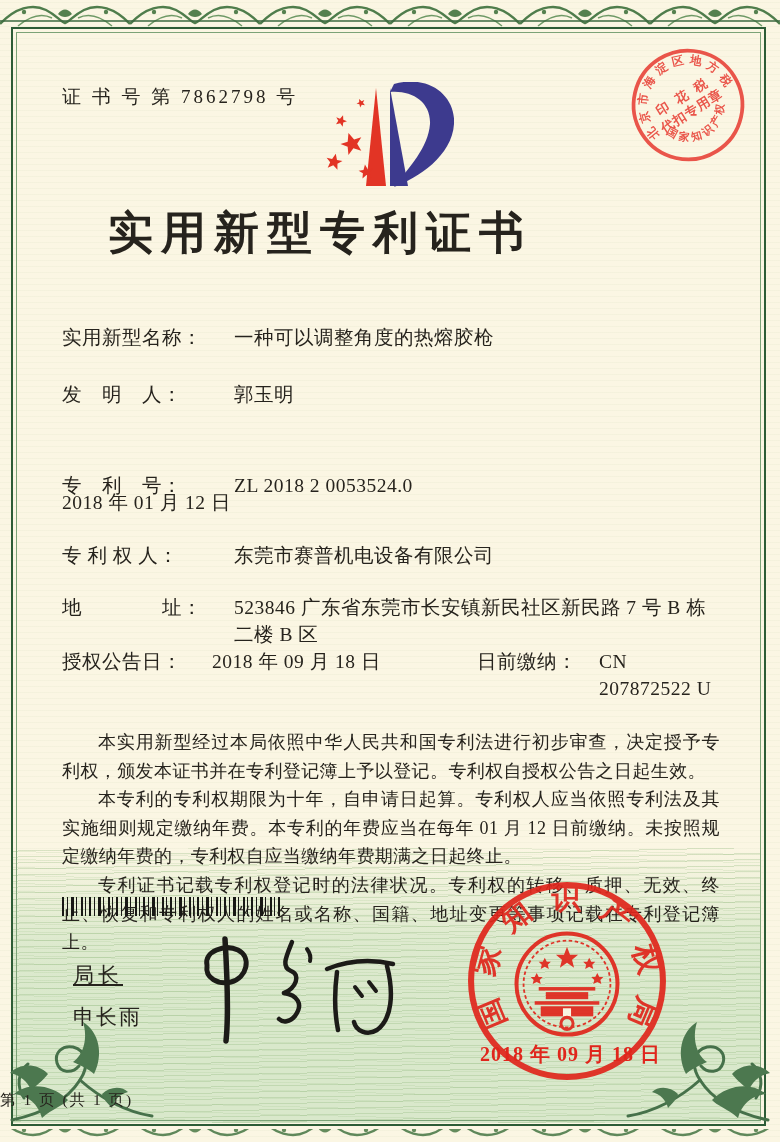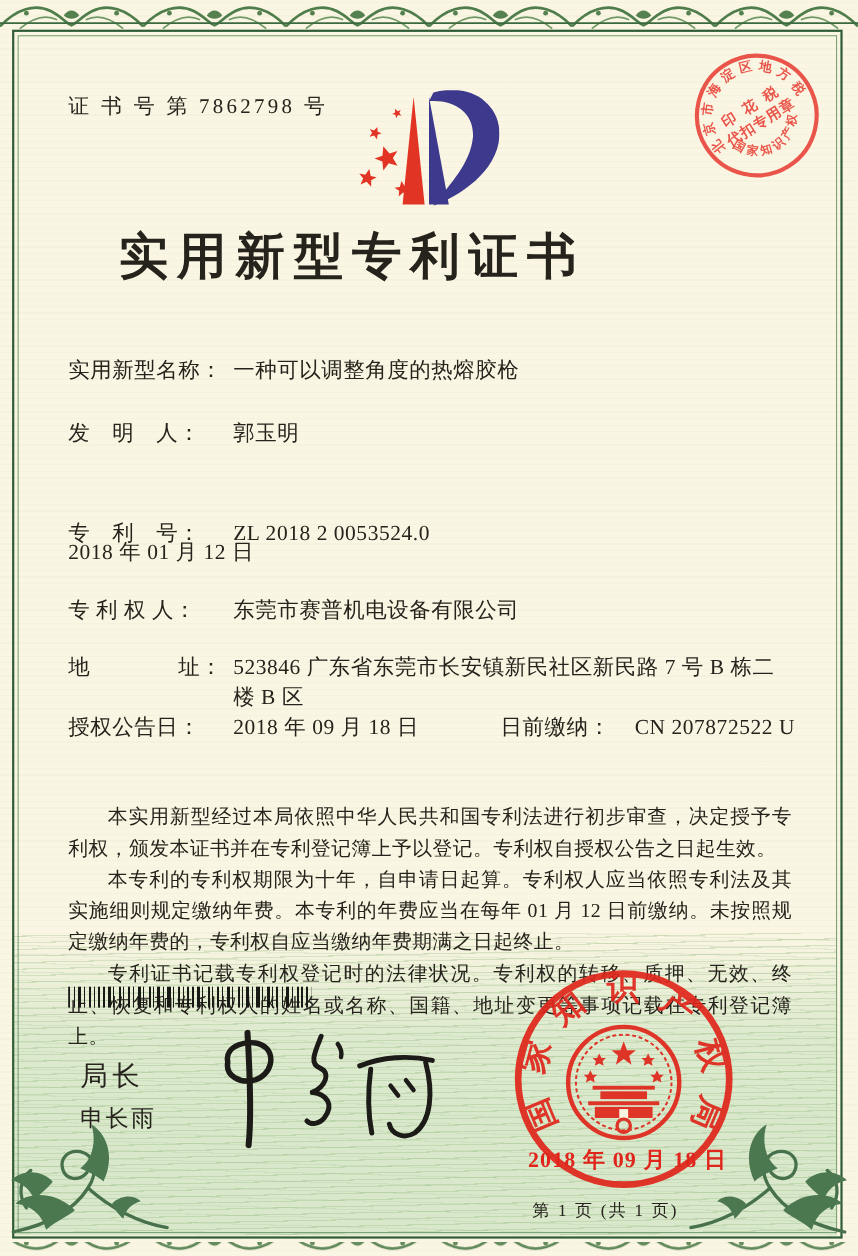--- a/index.html
+++ b/index.html
@@ -24,44 +24,44 @@
   .frame-inner{position:absolute;inset:3px;border:1px solid #7ca377;}
   .corner-flourish{position:absolute;width:148px;height:126px;z-index:5;}
   .corner-bl{left:6px;bottom:14px;}
   .corner-br{right:6px;bottom:14px;transform:scaleX(-1);}
   
   .content{position:absolute;inset:0;z-index:6;}
   .cert-no{position:absolute;left:62px;top:84px;font-size:19px;letter-spacing:3px;}
   .logo{position:absolute;left:314px;top:82px;width:140px;height:110px;}
   .doc-title{position:absolute;left:0;top:203px;width:640px;text-align:center;
     font-size:45px;font-weight:bold;letter-spacing:8px;}
-  .field-row{position:absolute;left:62px;width:662px;display:flex;font-size:19.5px;line-height:27px;}
+  .field-row{position:absolute;left:62px;width:662px;display:flex;font-size:19.5px;line-height:27px;gap:22px;}
   .field-label{flex:0 0 150px;white-space:nowrap;letter-spacing:.5px;}
   .field-value{flex:1;letter-spacing:.5px;}
   .r1{top:324px;} .r2{top:381px;} .r3{top:436px;margin-top:36px;} .r4{top:489px;} .r5{top:542px;} .r6{top:594px;} .r7{top:648px;}
   .grant-left{flex:0 0 393px;display:flex;}
   .grant-right{flex:1;display:flex;}
   .grant-right .field-label{flex:0 0 122px;}
   .paragraphs{position:absolute;left:62px;top:684px;width:658px;font-size:18px;
     line-height:28.6px;text-align:justify;letter-spacing:.4px;margin-top:44px;}
   .paragraphs p{margin:0;text-indent:2em;}
   .barcode{position:absolute;left:62px;top:897px;width:221px;height:19px;
     background:repeating-linear-gradient(90deg,#181815 0 2px,transparent 2px 5px,#181815 5px 6px,
       transparent 6px 9px,#181815 9px 12px,transparent 12px 14px,#181815 14px 15px,
       transparent 15px 19px,#181815 19px 21px,transparent 21px 23px,#181815 23px 24px,transparent 24px 27px);}
-  .commissioner-title{position:absolute;left:73px;top:961px;font-size:25px;letter-spacing:4px;
-    font-family:"Liberation Sans","DejaVu Sans",sans-serif;}
+  .commissioner-title{position:absolute;left:73px;top:961px;font-size:21px;letter-spacing:4px;
+    font-family:"Liberation Sans","DejaVu Sans",sans-serif;text-decoration:underline;}
   .commissioner-name{position:absolute;left:73px;top:1003px;font-size:21px;letter-spacing:2px;
     font-family:"Liberation Sans","DejaVu Sans",sans-serif;}
   .signature{position:absolute;left:195px;top:933px;width:210px;height:112px;}
   .seal{position:absolute;left:466px;top:880px;width:202px;height:202px;}
   .seal-date{position:absolute;left:478px;top:1041px;width:185px;text-align:center;
     font-size:20px;font-weight:bold;color:#e0261c;letter-spacing:1px;white-space:nowrap;}
   .tax-stamp{position:absolute;left:613px;top:30px;width:150px;height:150px;}
-  .footer-page{position:absolute;left:0;top:1090px;width:617px;text-align:right;font-size:15.5px;letter-spacing:2px;}
+  .footer-page{position:absolute;left:0;top:1090px;width:617px;text-align:left;font-size:15.5px;letter-spacing:2px;}
 </style>
 </head>
 <body>
 
 <div class="page-texture"></div>
 <div class="green-band"></div>
 
 <svg class="edge-ornament-top" viewBox="0 0 780 30" preserveAspectRatio="none">
   <defs>
     <pattern id="orn" width="130" height="30" patternUnits="userSpaceOnUse">

